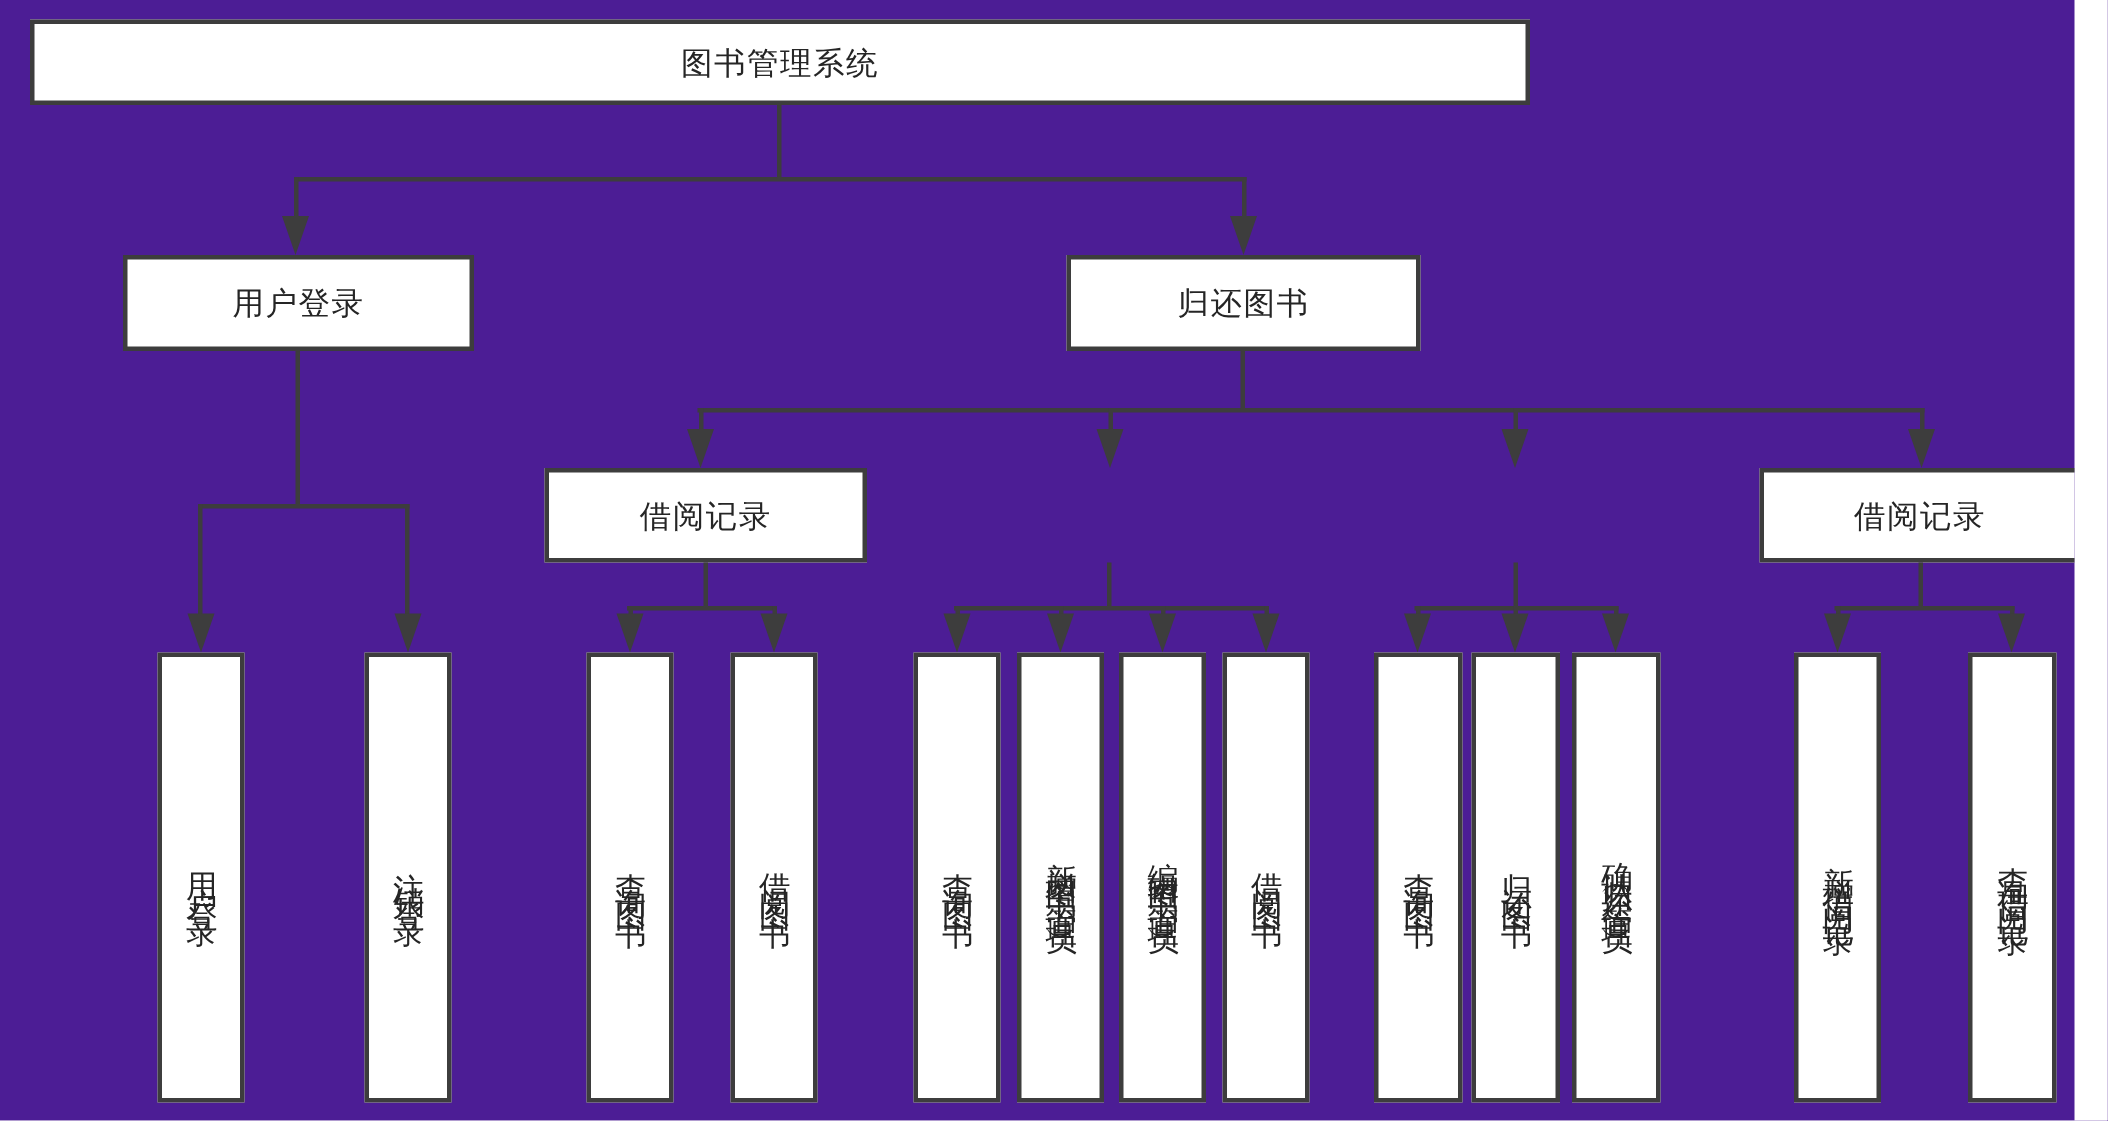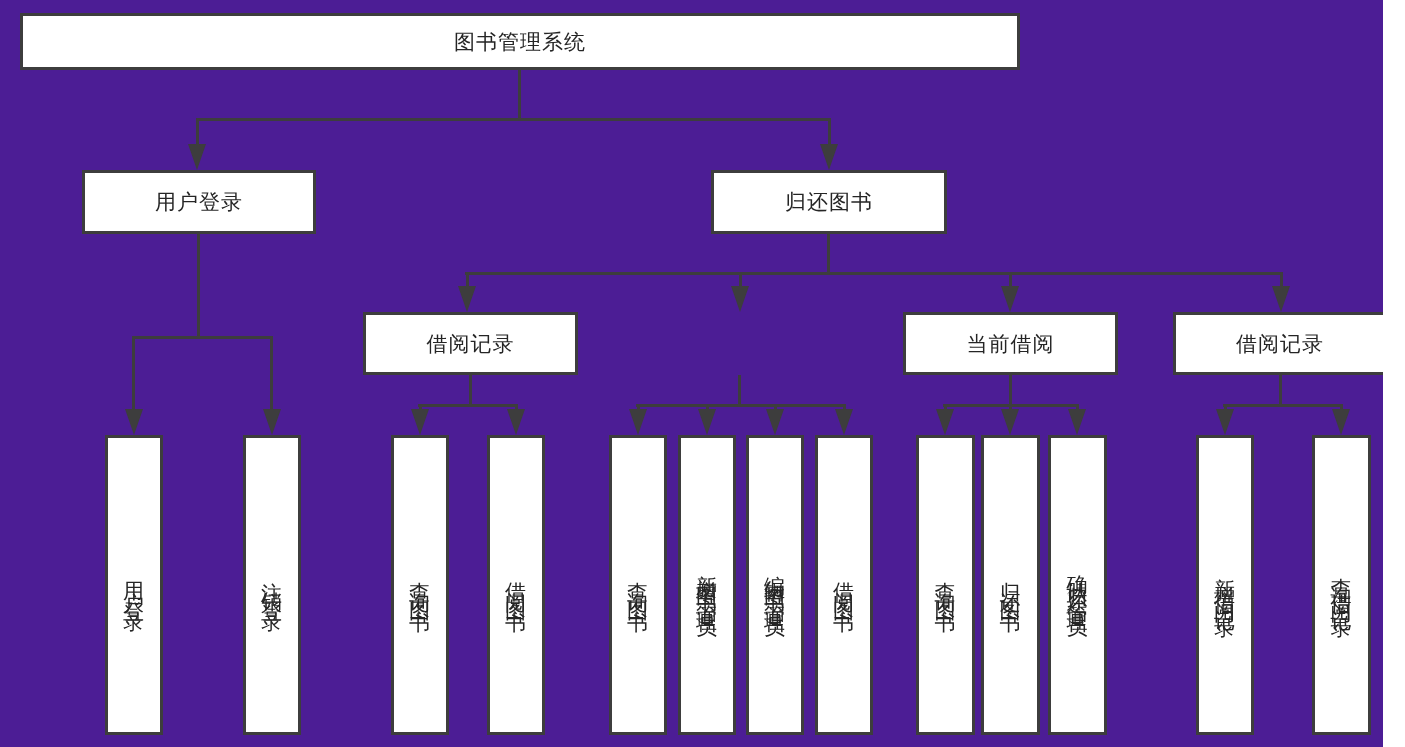--- a/index.html
+++ b/index.html
@@ -73,23 +73,20 @@
   <div class="arrow-down" style="left:458px;  top:286px;"></div>
   <div class="vline" style="left:739px;  top:272px; height:17px;"></div>
   <div class="arrow-down" style="left:731px;  top:286px;"></div>
   <div class="vline" style="left:1009px; top:272px; height:17px;"></div>
   <div class="arrow-down" style="left:1001px; top:286px;"></div>
   <div class="vline" style="left:1280px; top:272px; height:17px;"></div>
   <div class="arrow-down" style="left:1272px; top:286px;"></div>
 
   <div class="node" style="left:363px;  top:312px; width:215px; height:63px;">
     <span>借阅记录</span>
-  </div>
-  <div class="node" style="left:903px;  top:312px; width:215px; height:63px;">
-    <span>当前借阅</span>
   </div>
   <div class="node" style="left:1173px; top:312px; width:214px; height:63px;">
     <span>借阅记录</span>
   </div>
 
   <div class="vline" style="left:469px; top:375px; height:31px;"></div>
   <div class="hline" style="left:418px; top:404px; width:100px;"></div>
   <div class="vline" style="left:419px; top:404px; height:9px;"></div>
   <div class="arrow-down" style="left:411px; top:409px;"></div>
   <div class="vline" style="left:515px; top:404px; height:9px;"></div>

